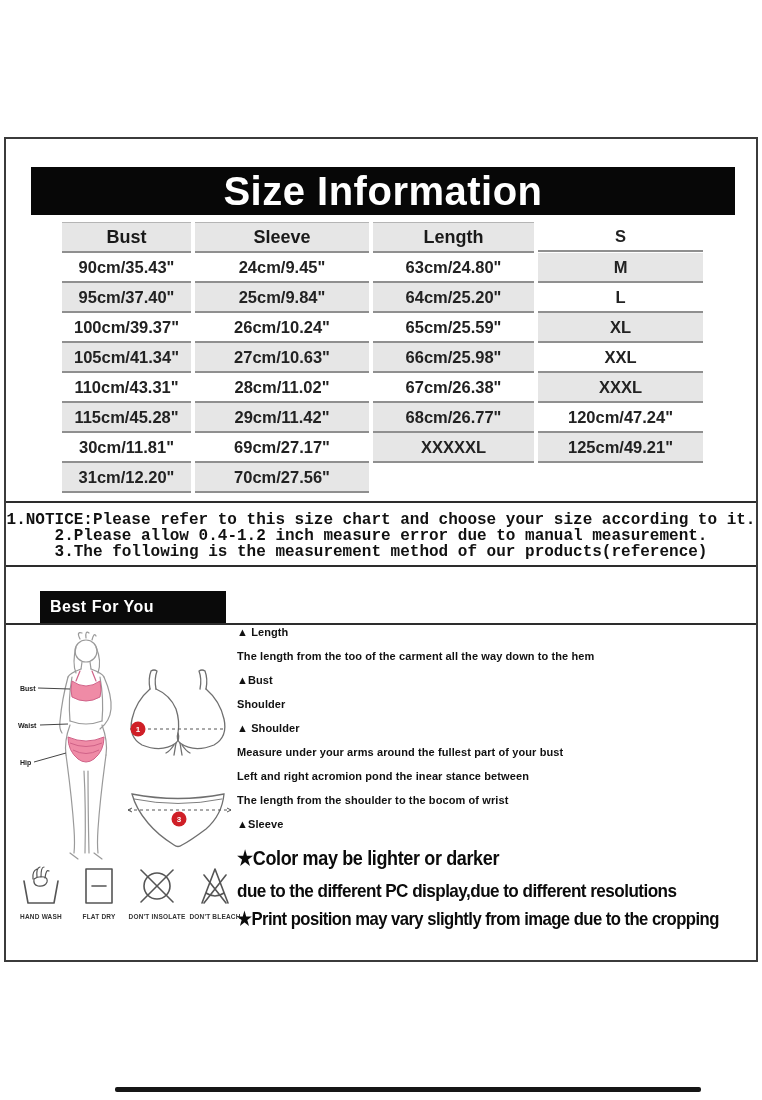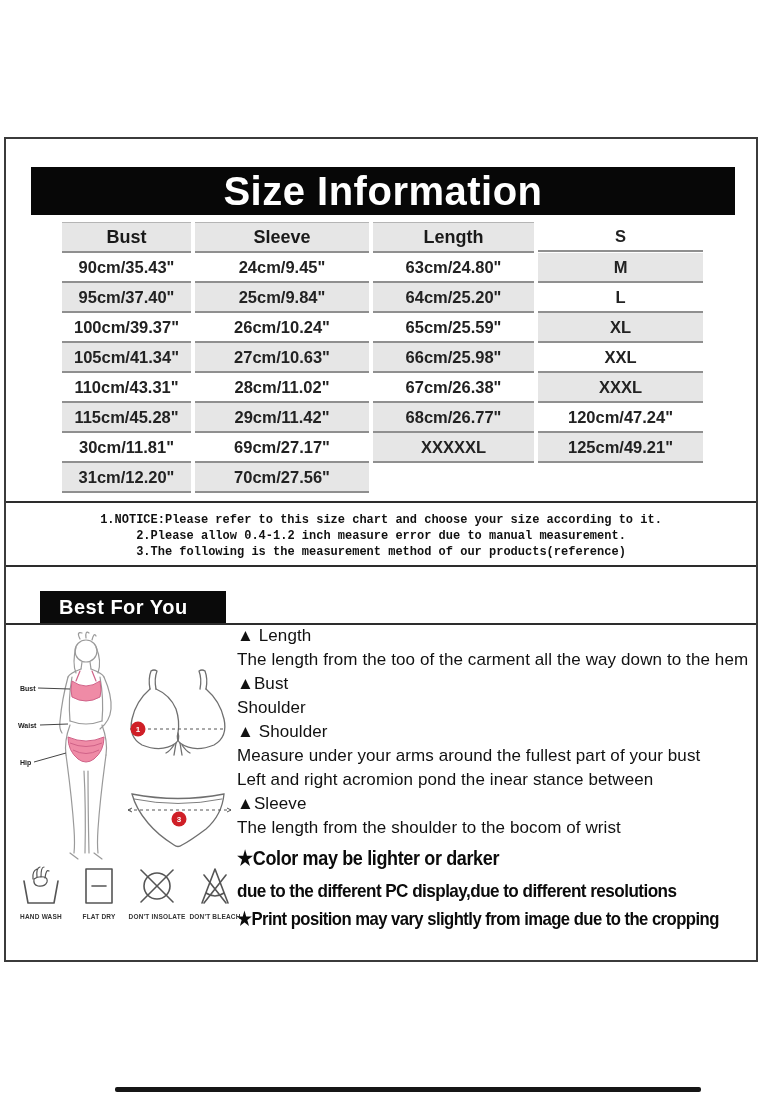--- a/index.html
+++ b/index.html
@@ -18,42 +18,42 @@
               display:grid;grid-template-columns:129px 174px 161px 165px;column-gap:4px;row-gap:0;}
   .tcell{height:28px;line-height:28px;text-align:center;font-size:16.5px;font-weight:700;
          color:#222;background:#fff;border-bottom:2px solid #8f8f8f;white-space:nowrap;}
   .tcell.hdr{background:#e6e6e6;font-size:18px;border-top:1px solid #b5b5b5;color:#1a1a1a;}
   .tcell.alt{background:#e6e6e6;}
 
   
   .notice-box{position:absolute;left:0;top:362px;width:100%;height:66px;box-sizing:border-box;
               border-top:2px solid #2d2d2d;border-bottom:2px solid #2d2d2d;
               padding-top:9px;text-align:center;}
-  .notice-box div{font-family:"Liberation Mono",monospace;font-size:12px;font-weight:700;
+  .notice-box div{font-family:"Liberation Mono",monospace;font-size:16px;font-weight:700;
                   color:#111;line-height:16px;}
 
   
   .best-label{position:absolute;left:34px;top:452px;width:186px;height:32px;background:#0a0a0a;
               display:flex;align-items:center;}
-  .best-label span{color:#fff;font-size:20px;font-weight:700;padding-left:10px;letter-spacing:.5px;margin-left:9px;}
+  .best-label span{color:#fff;font-size:16px;font-weight:700;padding-left:10px;letter-spacing:.5px;}
   .divider{position:absolute;left:0;top:484px;width:100%;border-top:2px solid #2d2d2d;}
 
   
   .figure{position:absolute;left:4px;top:490px;width:232px;height:240px;}
   .sketch{stroke:#9a9a9a;fill:none;stroke-width:1.2;stroke-linecap:round;}
   .outline{stroke:#6f6f6f;fill:none;stroke-width:1.3;stroke-linecap:round;}
   .pink{fill:#ef8ba6;stroke:#d06288;stroke-width:1;}
   .flabel{font-size:7px;font-weight:700;fill:#222;font-family:"Liberation Sans",sans-serif;}
   .marker{fill:#cf1f27;}
   .mnum{font-size:8px;font-weight:700;fill:#fff;text-anchor:middle;font-family:"Liberation Sans",sans-serif;}
   .dash{stroke:#555;stroke-width:1;stroke-dasharray:3 3;fill:none;}
 
   
   .measure-text{position:absolute;left:231px;top:487px;width:524px;}
-  .mline{height:24px;font-size:17px;font-weight:400;color:#111;letter-spacing:.1px;}
+  .mline{height:24px;font-size:11px;font-weight:700;color:#111;letter-spacing:.1px;}
 
   
   .disc{position:absolute;left:231px;color:#0b0b0b;font-weight:700;white-space:nowrap;
         transform:scaleX(.9);transform-origin:left;}
   .disc1{top:707px;font-size:20px;letter-spacing:-.4px;}
   .disc2{top:741px;font-size:19px;letter-spacing:-.6px;}
   .disc3{top:769px;font-size:18.5px;letter-spacing:-.6px;}
 
   
   .care-row{position:absolute;left:8px;top:724px;width:228px;display:flex;justify-content:space-between;}
@@ -177,22 +177,22 @@
     </svg>
 
     <div class="measure-text">
       <div class="mline">▲ Length</div>
       <div class="mline">The length from the too of the carment all the way down to the hem</div>
       <div class="mline">▲Bust</div>
       <div class="mline">Shoulder</div>
       <div class="mline">▲ Shoulder</div>
       <div class="mline">Measure under your arms around the fullest part of your bust</div>
       <div class="mline">Left and right acromion pond the inear stance between</div>
+      <div class="mline">The length from the shoulder to the bocom of wrist</div>
       <div class="mline">▲Sleeve</div>
-      <div class="mline">The length from the shoulder to the bocom of wrist</div>
     </div>
 
     <div class="disc disc1">★Color may be lighter or darker</div>
     <div class="disc disc2">due to the different PC display,due to different resolutions</div>
     <div class="disc disc3">★Print position may vary slightly from image due to the cropping</div>
 
     <div class="care-row">
       <div class="care-item">
         <svg viewBox="0 0 44 46">
           <path class="cicon" d="M5,18 L9,40 L35,40 L39,18"></path>

